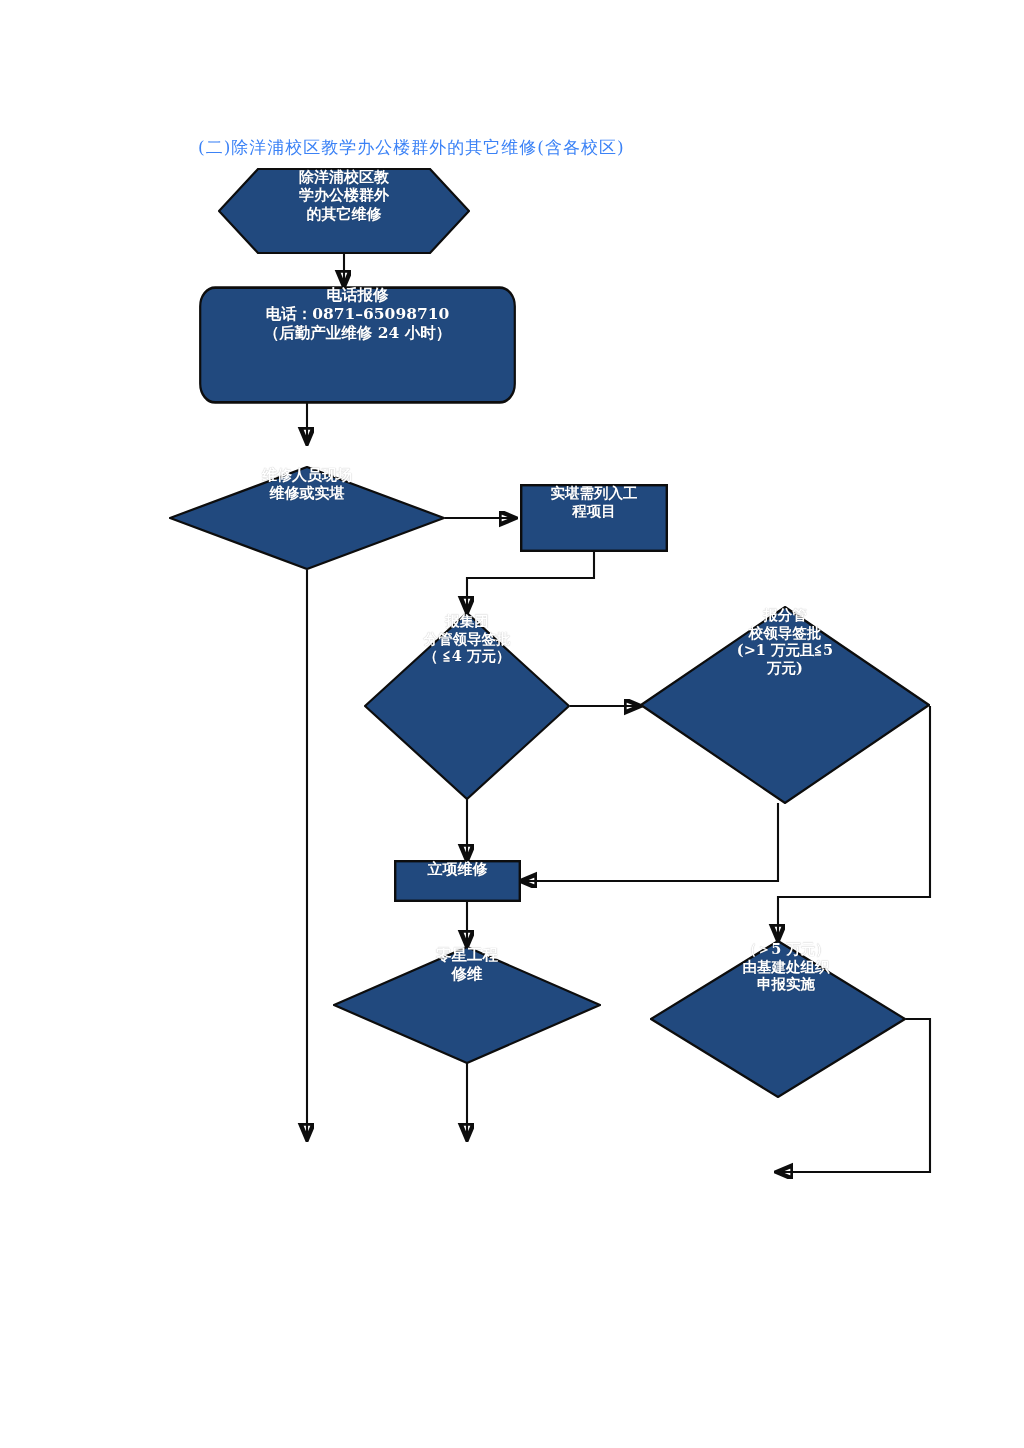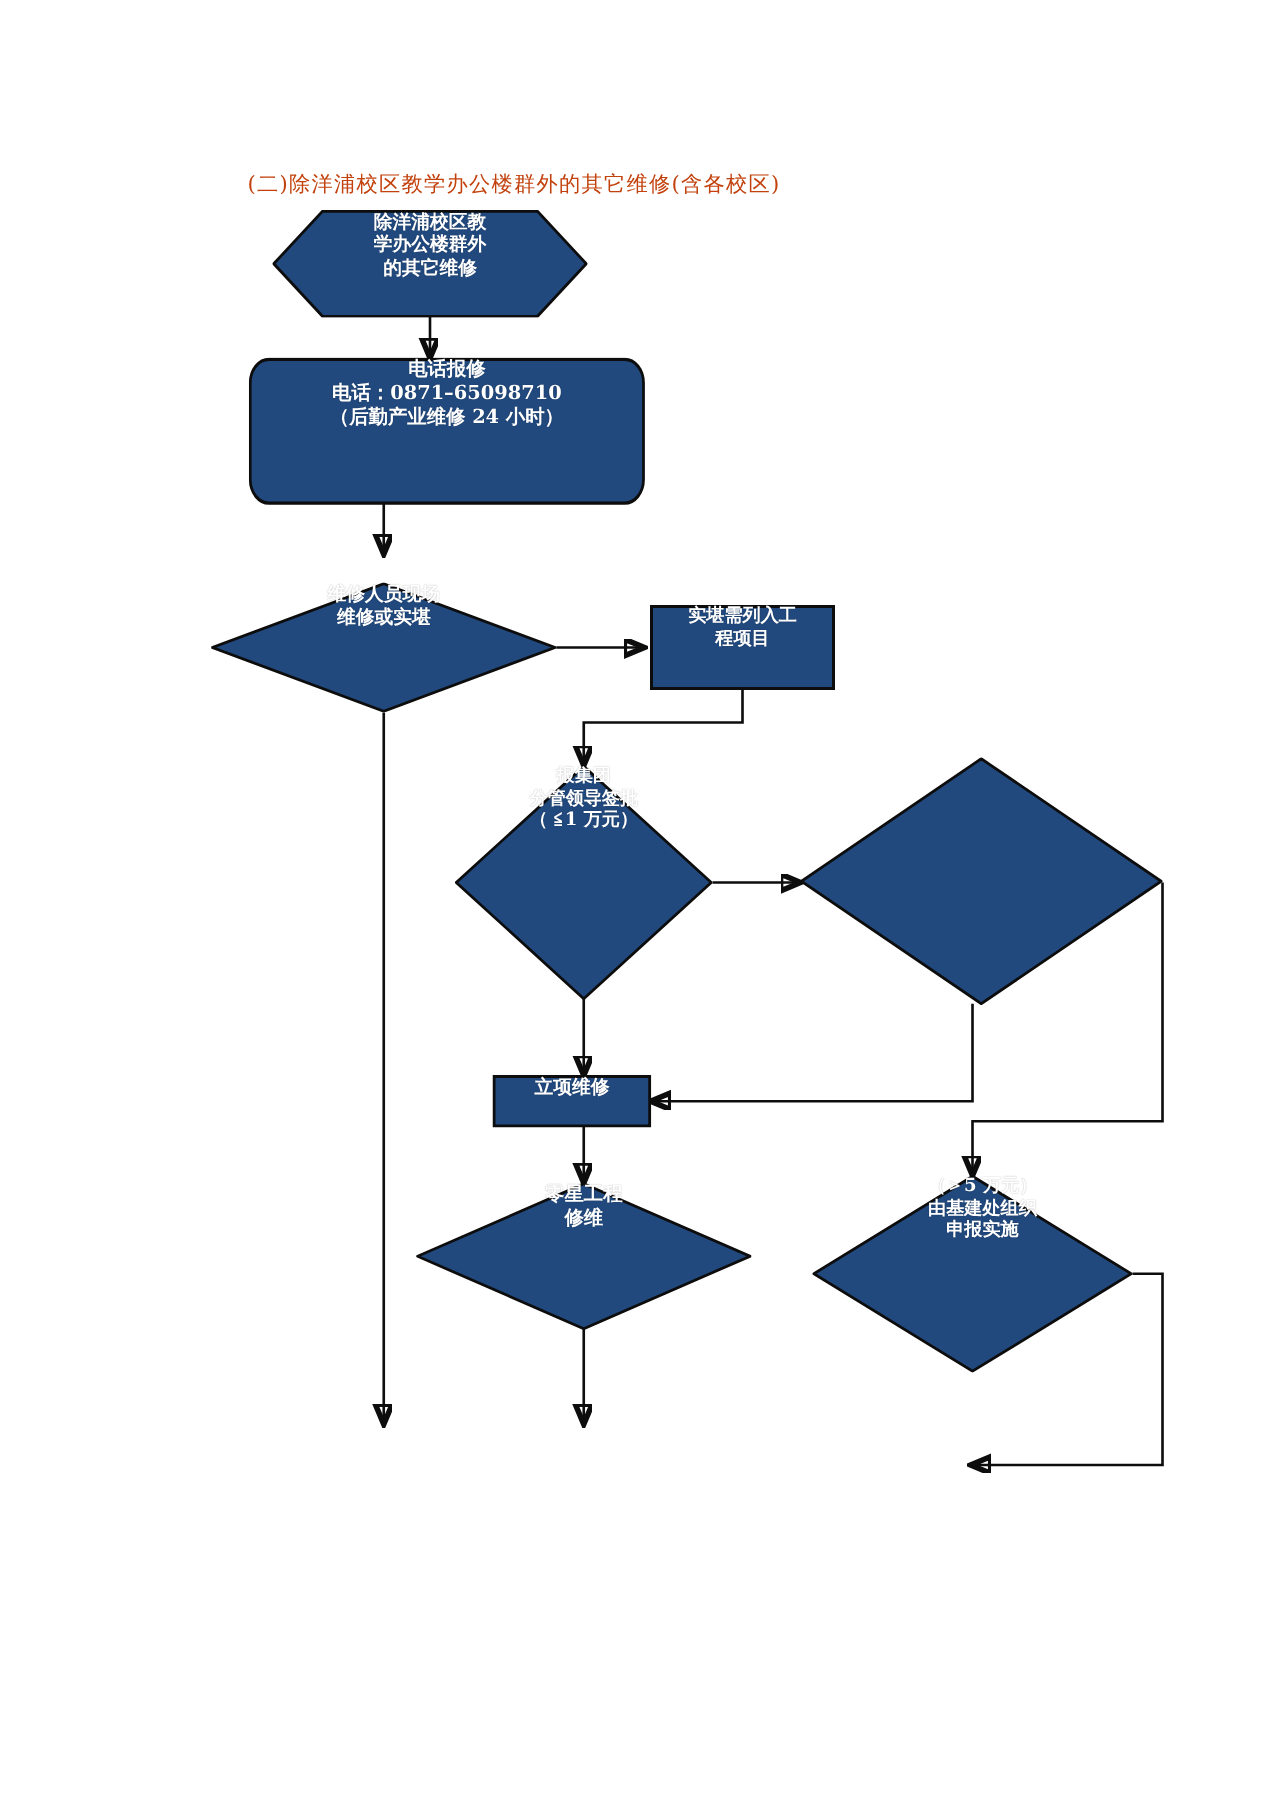--- a/index.html
+++ b/index.html
@@ -5,21 +5,21 @@
   html,body{margin:0;padding:0;background:#ffffff;}
   body{
     width:1024px;height:1448px;position:relative;overflow:hidden;
     font-family:"DejaVu Sans","Liberation Sans",sans-serif;
   }
   #canvas{position:absolute;left:0;top:0;width:1024px;height:1448px;}
 
   .title{
     position:absolute;left:198px;top:136px;
     font-family:"DejaVu Serif","Liberation Serif",serif;
-    font-size:17px;color:#c2410c;letter-spacing:1.0px;white-space:nowrap;
+    font-size:17px;color:#3b82f6;letter-spacing:1.0px;white-space:nowrap;
   }
 
   
   .node{position:absolute;display:flex;justify-content:center;}
   .node .txt{
     position:relative;z-index:3;color:#ffffff;text-align:center;
     font-family:"DejaVu Serif","Liberation Serif",serif;
     font-weight:bold;line-height:1.22;
     text-shadow:0 0 1px rgba(0,0,0,.35);
     white-space:pre-line;pointer-events:none;
@@ -103,27 +103,31 @@
     <div class="txt" style="font-size:15px;">维修人员现场
 维修或实堪</div>
   </div>
 
   <div class="node" style="left:364px;top:612px;width:206px;height:188px;">
     <svg class="shape" viewBox="0 0 206 188" preserveAspectRatio="none">
       <polygon points="103,1 205,94 103,187 1,94" fill="#21497E" stroke="#0d0d0d" stroke-width="2.2"></polygon>
     </svg>
     <div class="txt" style="font-size:14.5px;">报集团
 分管领导签批
-（ ≦1 万元）</div>
+（ ≦4 万元）</div>
   </div>
 
   <div class="node" style="left:640px;top:606px;width:290px;height:198px;">
     <svg class="shape" viewBox="0 0 290 198" preserveAspectRatio="none">
       <polygon points="145,1 289,99 145,197 1,99" fill="#21497E" stroke="#0d0d0d" stroke-width="2.2"></polygon>
     </svg>
+    <div class="txt" style="font-size:14.5px;">报分管
+校领导签批
+(&gt;1 万元且≦5
+万元)</div>
   </div>
 
   <div class="node" style="left:394px;top:860px;width:127px;height:42px;">
     <svg class="shape" viewBox="0 0 127 42" preserveAspectRatio="none">
       <rect x="1.2" y="1.2" width="124.6" height="39.6" fill="#21497E" stroke="#0d0d0d" stroke-width="2.4"></rect>
     </svg>
     <div class="txt" style="font-size:15px;">立项维修</div>
   </div>
 
   <div class="node" style="left:333px;top:946px;width:268px;height:118px;">

